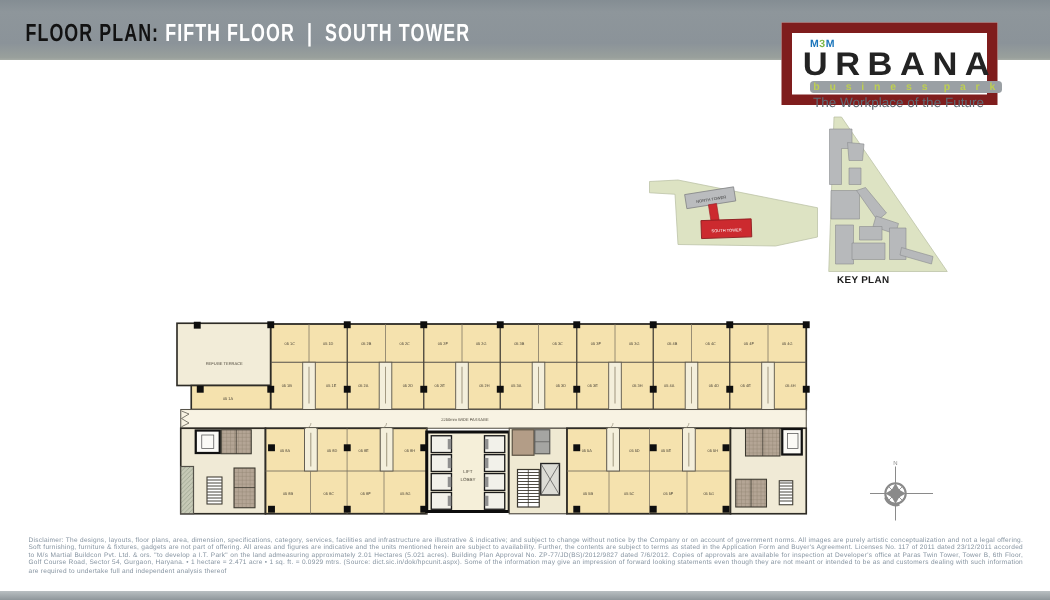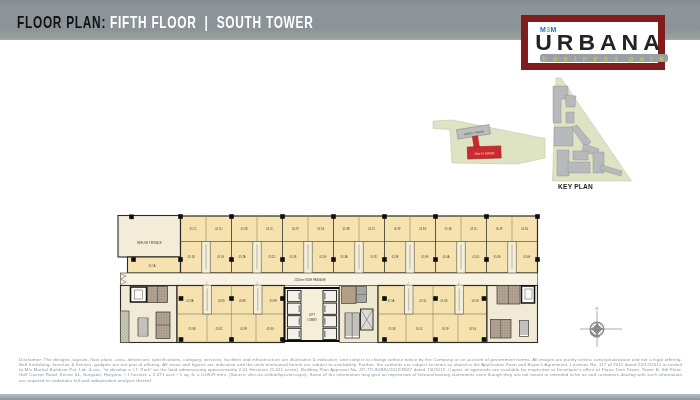--- a/index.html
+++ b/index.html
@@ -29,20 +29,21 @@
 <div class="btxt">FLOOR PLAN: <span class="w">FIFTH FLOOR&nbsp;&nbsp;|&nbsp;&nbsp;SOUTH TOWER</span></div>
 
 <div class="logo">
 
 <div class="m3m">M<span class="g">3</span>M</div>
 
 <div class="urb">URBANA</div>
 
 <div class="bp">b u s i n e s s&nbsp;&nbsp;p a r k</div>
 
+<div class="tag">The Workplace of the Future</div>
 </div>
 <svg width="700" height="400" viewBox="0 0 700 400" style="position:absolute;left:0;top:0;" font-family="Liberation Sans,sans-serif">
 <defs>
 <pattern id="tile" width="2.6" height="2.6" patternUnits="userSpaceOnUse">
 <rect width="2.6" height="2.6" fill="#b4a595"></rect>
 <path d="M0 0H2.6M0 0V2.6" stroke="#8c7f6e" stroke-width="0.5"></path>
 </pattern>
 <pattern id="tile2" width="2.6" height="2.6" patternUnits="userSpaceOnUse">
 <rect width="2.6" height="2.6" fill="#a9a9a6"></rect>
 <path d="M0 0H2.6M0 0V2.6" stroke="#83837f" stroke-width="0.5"></path>

